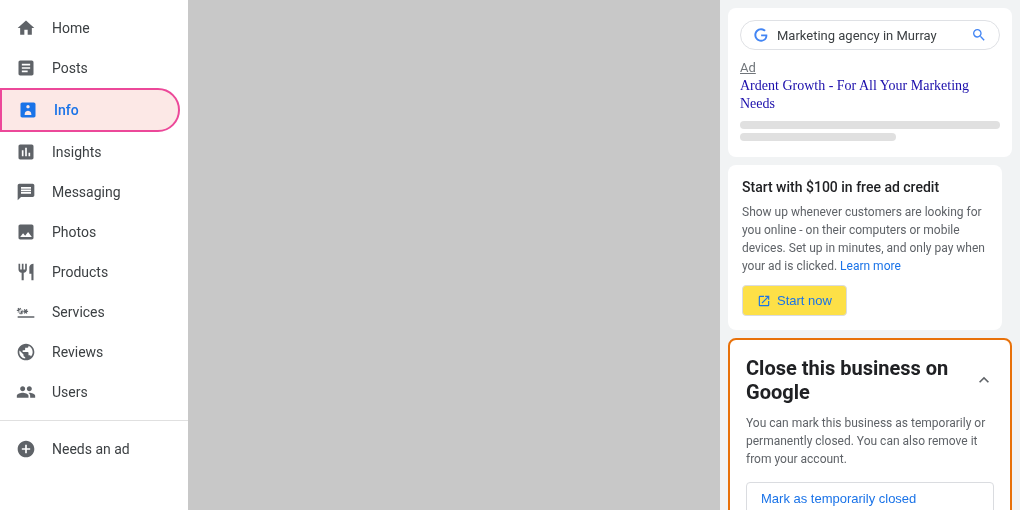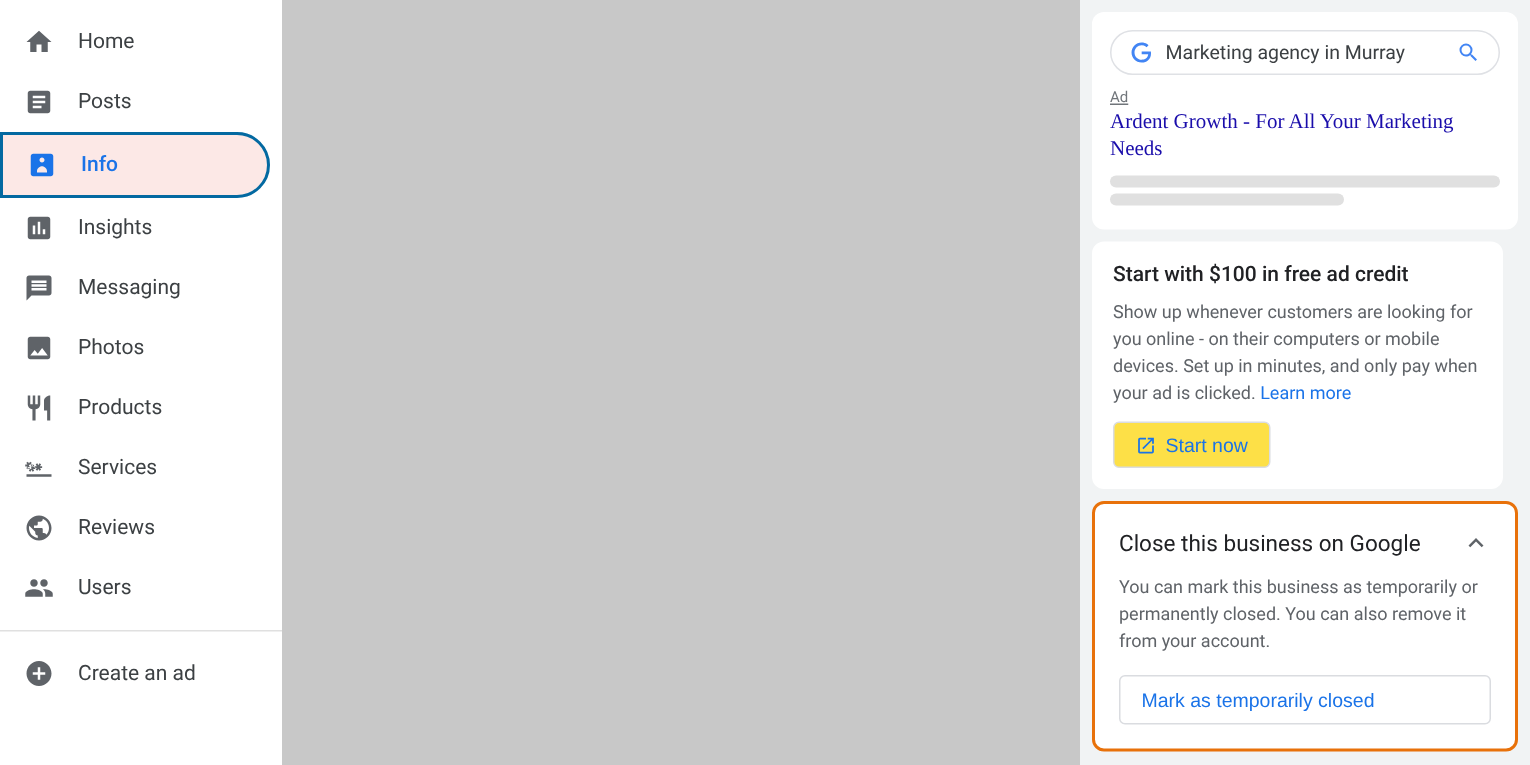--- a/index.html
+++ b/index.html
@@ -33,21 +33,21 @@
       font-weight: 400;
       border-radius: 0 24px 24px 0;
       margin-right: 8px;
       position: relative;
     }
 
     .sidebar-item.active {
       background: #fce8e6;
       color: #1a73e8;
       font-weight: 500;
-      border: 2px solid #0369a1;
+      border: 2px solid #ec4899;
     }
 
     .sidebar-item .icon {
       width: 20px;
       height: 20px;
       margin-right: 16px;
       display: flex;
       align-items: center;
       justify-content: center;
       flex-shrink: 0;
@@ -109,21 +109,21 @@
       font-size: 13px;
       color: #3c4043;
     }
 
     .search-bar .search-icon {
       color: #4285f4;
       font-size: 16px;
     }
 
     .ad-label {
-      font-size: 10px;
+      font-size: 13px;
       color: #70757a;
       margin-bottom: 2px;
       text-decoration: underline;
     }
 
     .ad-url {
       font-size: 11px;
       color: #3c4043;
       margin-bottom: 4px;
     }
@@ -202,22 +202,22 @@
     }
 
     .close-business-header {
       display: flex;
       justify-content: space-between;
       align-items: center;
       margin-bottom: 10px;
     }
 
     .close-business-title {
-      font-size: 15px;
-      font-weight: 400;
+      font-size: 20px;
+      font-weight: 700;
       color: #202124;
     }
 
     .collapse-icon {
       color: #5f6368;
       font-size: 18px;
       cursor: pointer;
     }
 
     .close-business-desc {
@@ -348,21 +348,21 @@
   </div>
 
   <div class="sidebar-divider"></div>
 
   <div class="sidebar-item">
     <span class="icon">
       <svg width="20" height="20" viewBox="0 0 24 24" fill="#5f6368">
           <path d="M12 2C6.48 2 2 6.48 2 12s4.48 10 10 10 10-4.48 10-10S17.52 2 12 2zm5 11h-4v4h-2v-4H7v-2h4V7h2v4h4v2z"></path>
         </svg>
     </span>
-    <span>Create an ad</span>
+    <span>Needs an ad</span>
   </div>
 
   <div class="sidebar-item">
     
     
   </div>
 </nav>
 
 <div class="main-content"></div>
 

